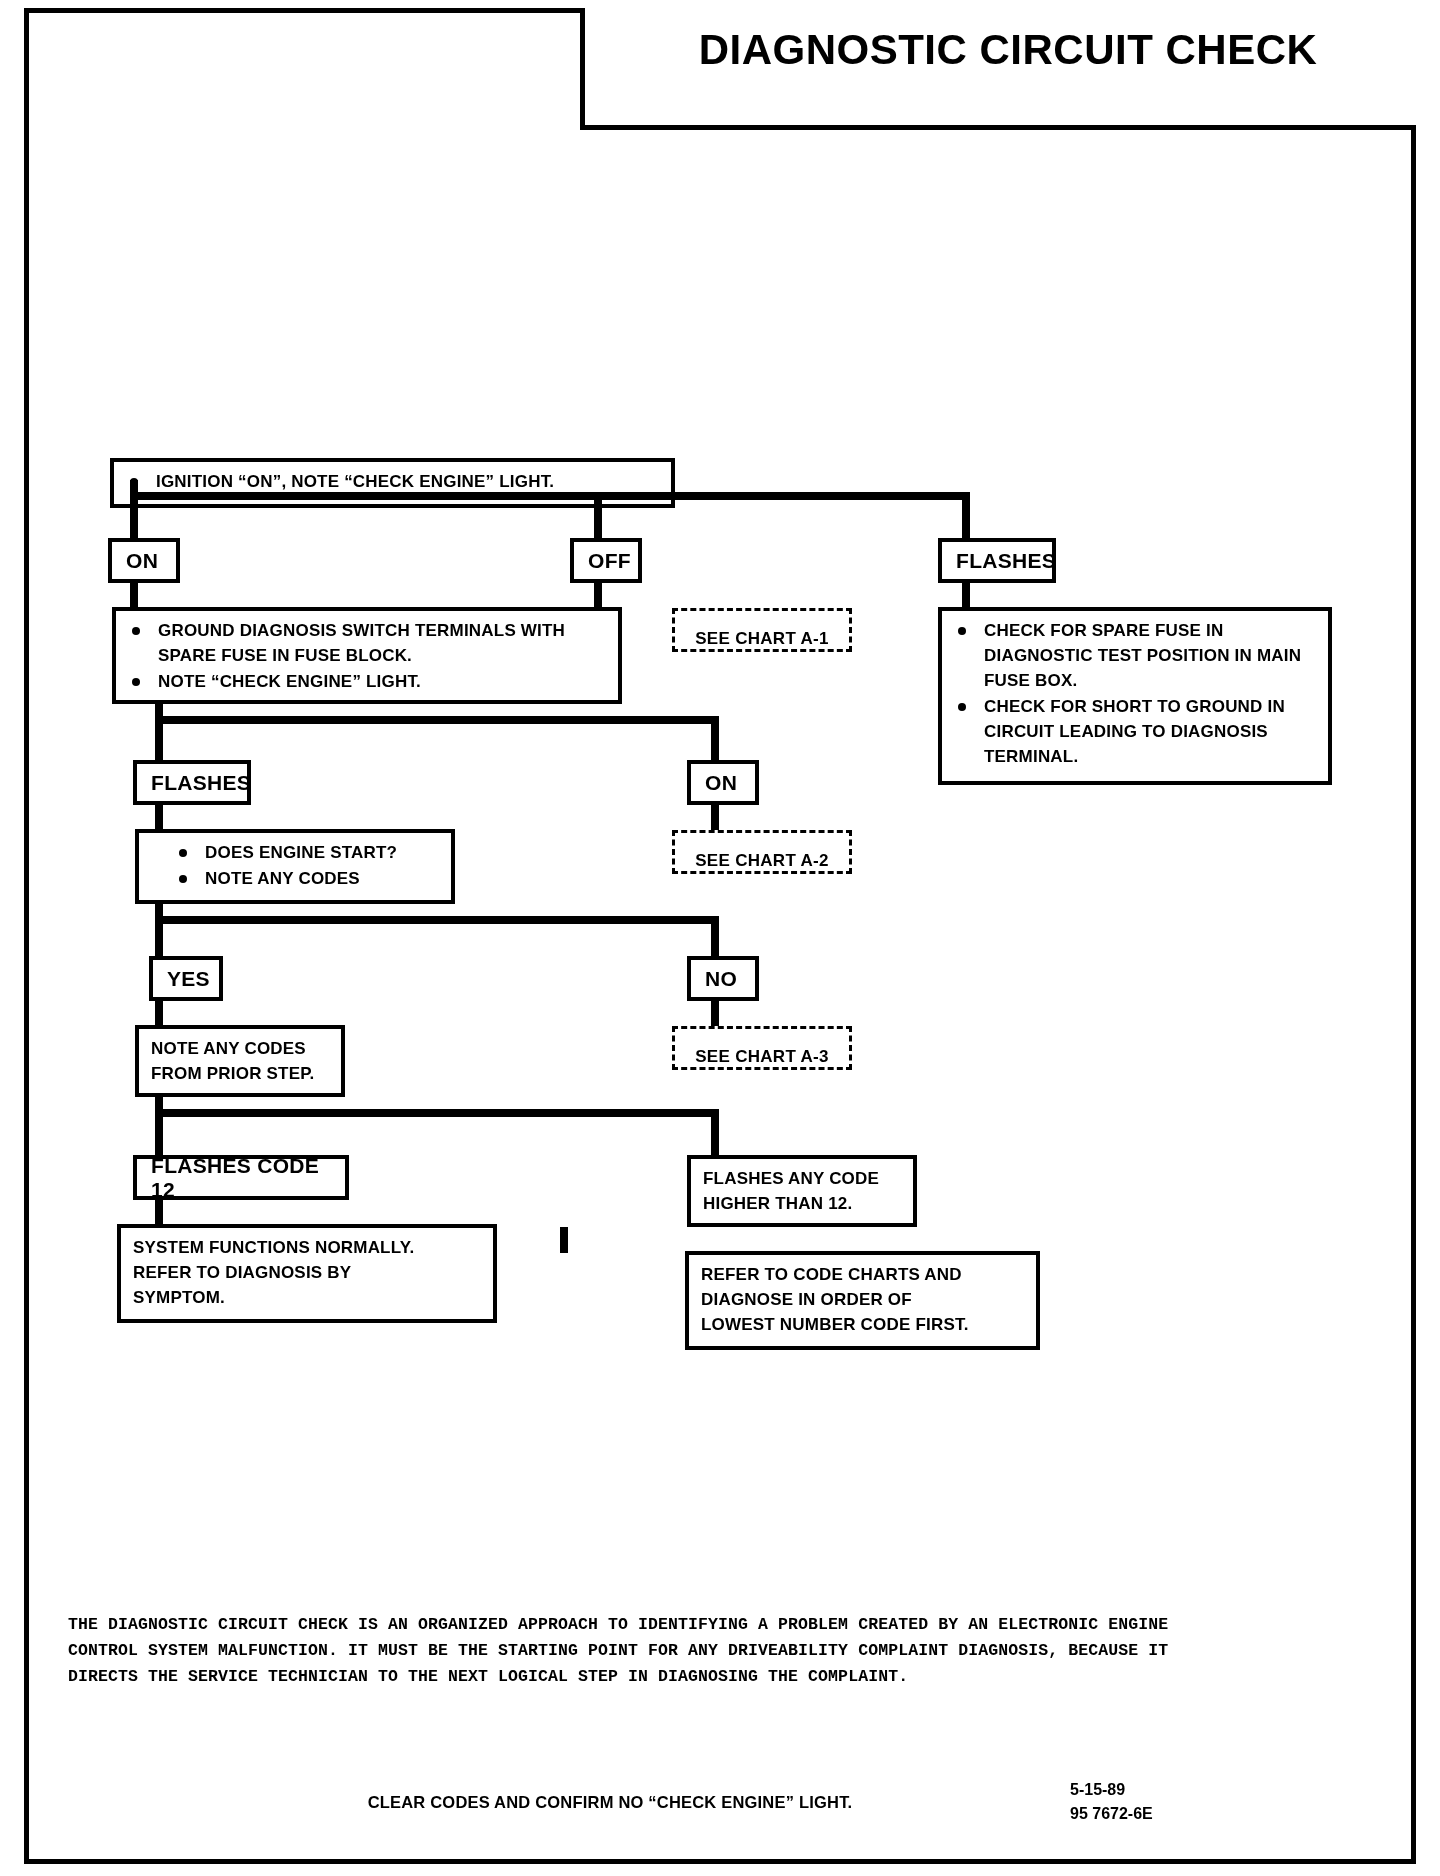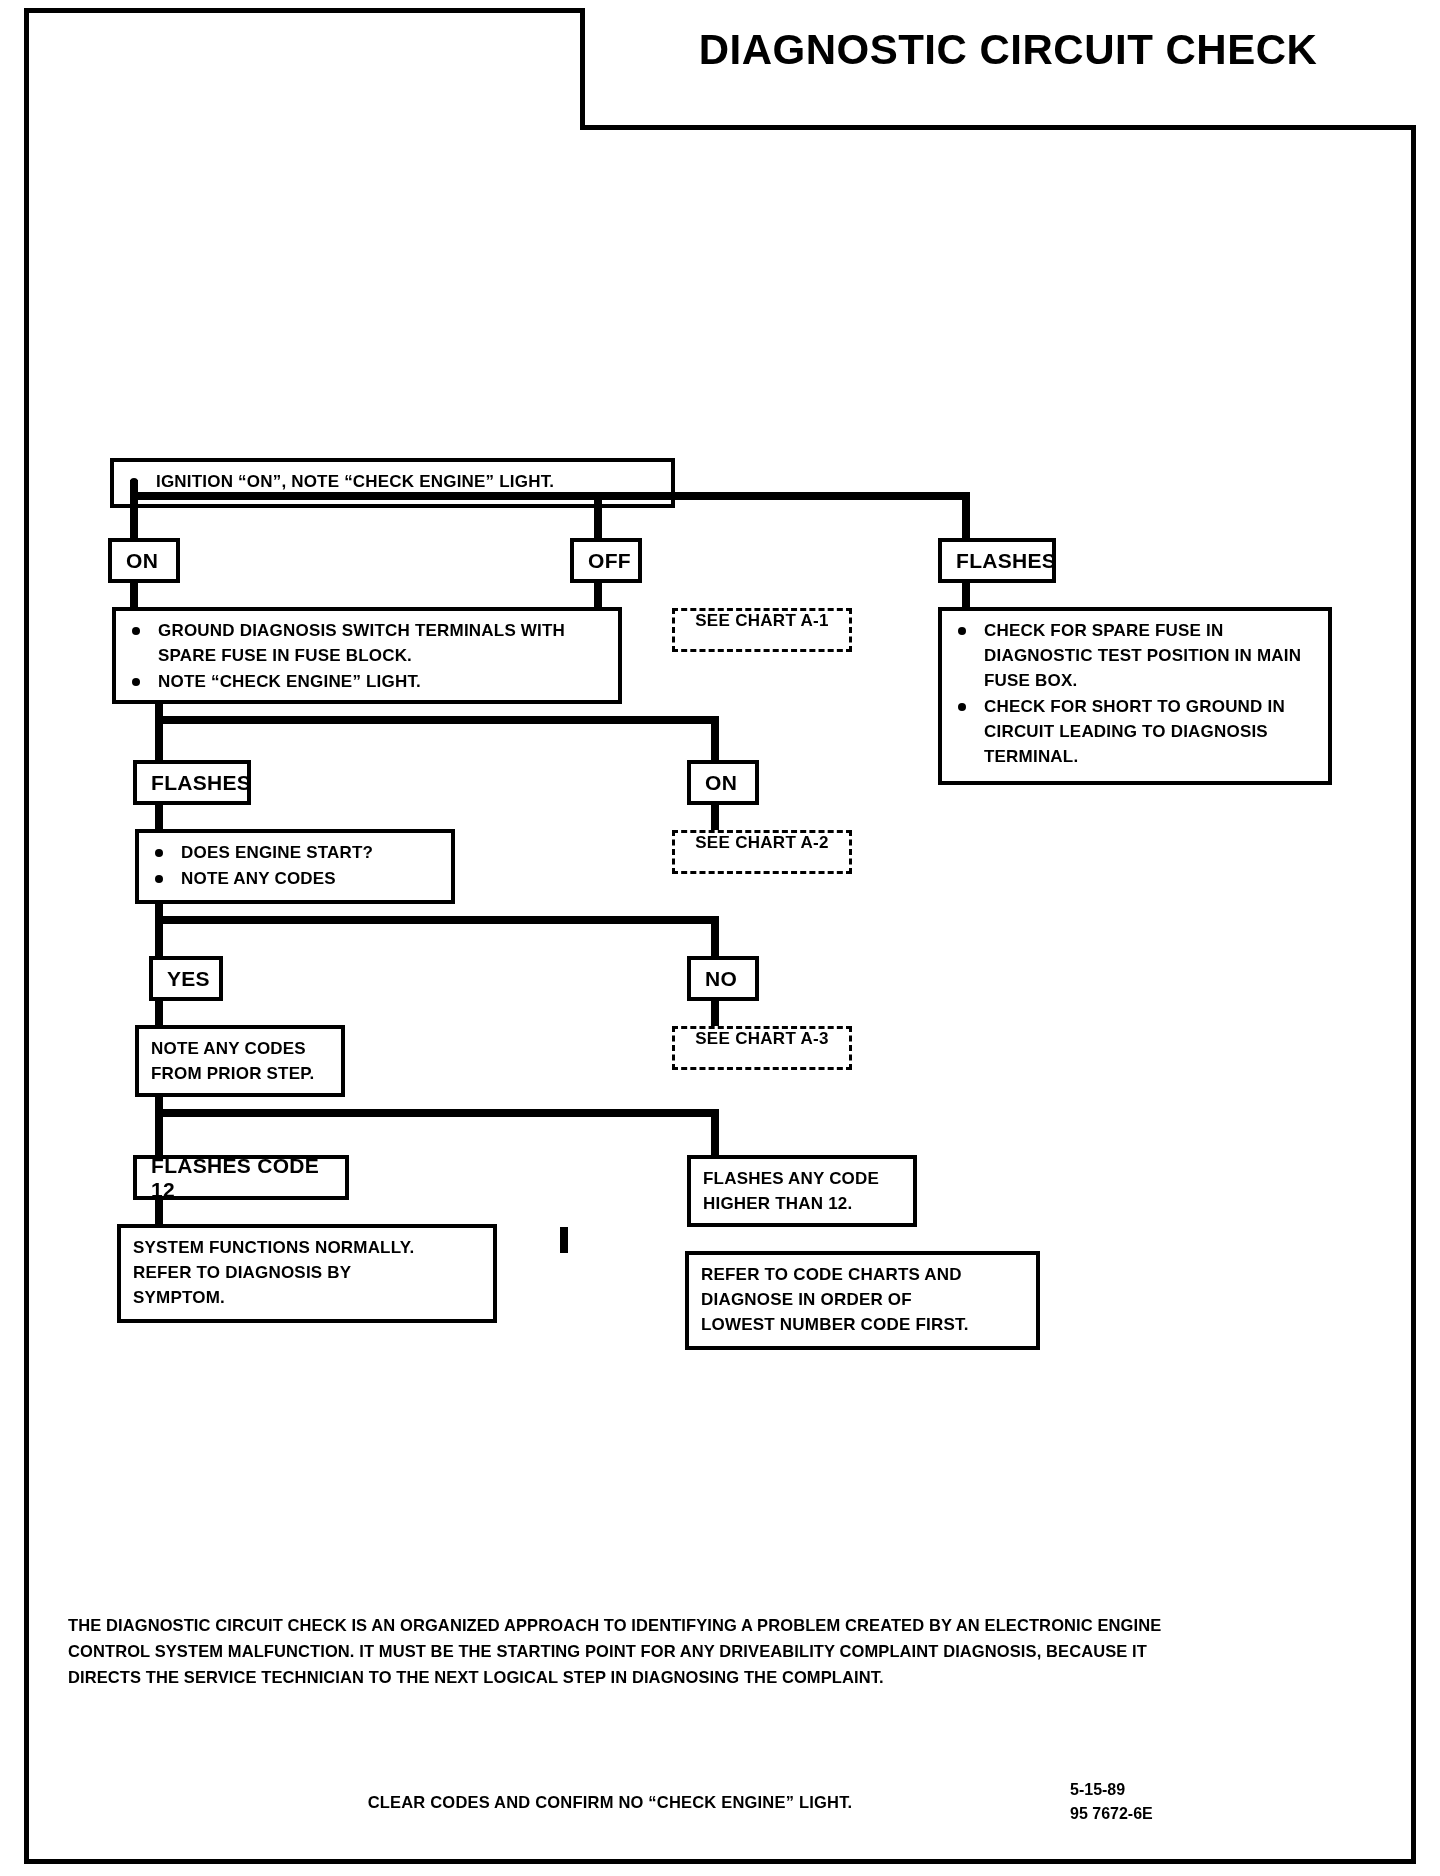--- a/index.html
+++ b/index.html
@@ -33,39 +33,39 @@
   }
   .box .inner{padding:7px 12px;}
   .tag{
     position:absolute;box-sizing:border-box;background:#fff;
     border:4px solid #000;font-size:21px;font-weight:bold;
     display:flex;align-items:center;padding-left:14px;letter-spacing:.3px;
   }
   .seechart{
     position:absolute;box-sizing:border-box;background:#fff;
     border:3px dashed #000;font-size:17px;font-weight:bold;
-    display:flex;align-items:flex-start;justify-content:center;letter-spacing:.3px;
+    display:flex;align-items:flex-end;justify-content:center;letter-spacing:.3px;
   }
   
   ul.bl{margin:0;padding:0;list-style:none;}
   ul.bl li{
     position:relative;padding-left:30px;margin:0 0 1px 0;
     font-size:17px;font-weight:bold;line-height:25px;
   }
   ul.bl li .bullet{
     position:absolute;left:4px;top:9px;width:8px;height:8px;
     border-radius:50%;background:#000;
   }
   .plain{font-size:17px;font-weight:bold;line-height:25px;}
   
   .ln{position:absolute;background:#000;}
   
   .note-para{
     position:absolute;left:68px;top:1612px;width:1120px;
-    font-size:16.5px;font-weight:bold;line-height:26px;letter-spacing:.1px;
+    font-size:16.5px;font-weight:bold;line-height:26px;letter-spacing:.1px;font-family:Liberation Mono, monospace;
   }
   .footer-center{
     position:absolute;left:230px;top:1793px;width:760px;
     text-align:center;font-size:16.5px;font-weight:bold;letter-spacing:.2px;
   }
   .footer-right{
     position:absolute;left:1070px;top:1778px;width:180px;
     font-size:16px;font-weight:bold;line-height:24px;text-align:left;
   }
 </style>
@@ -133,21 +133,21 @@
 <div class="tag" style="left:133px;top:760px;width:118px;height:45px;">
   <span>FLASHES</span>
 </div>
 <div class="tag" style="left:687px;top:760px;width:72px;height:45px;">
   <span>ON</span>
 </div>
 
 <div class="ln" style="left:155px;top:805px;width:8px;height:26px;"></div>
 <div class="ln" style="left:711px;top:805px;width:8px;height:26px;"></div>
 
-<div class="box" style="left:135px;top:829px;width:320px;height:75px;">
+<div class="box" style="left:135px;top:829px;width:320px;height:75px;padding-left:24px;">
   <div class="inner">
     <ul class="bl">
       <li><span class="bullet"></span><span>DOES ENGINE START?</span></li>
       <li><span class="bullet"></span><span>NOTE ANY CODES</span></li>
     </ul>
   </div>
 </div>
 
 <div class="seechart" style="left:672px;top:830px;width:180px;height:44px;">
   <span>SEE CHART A-2</span>

